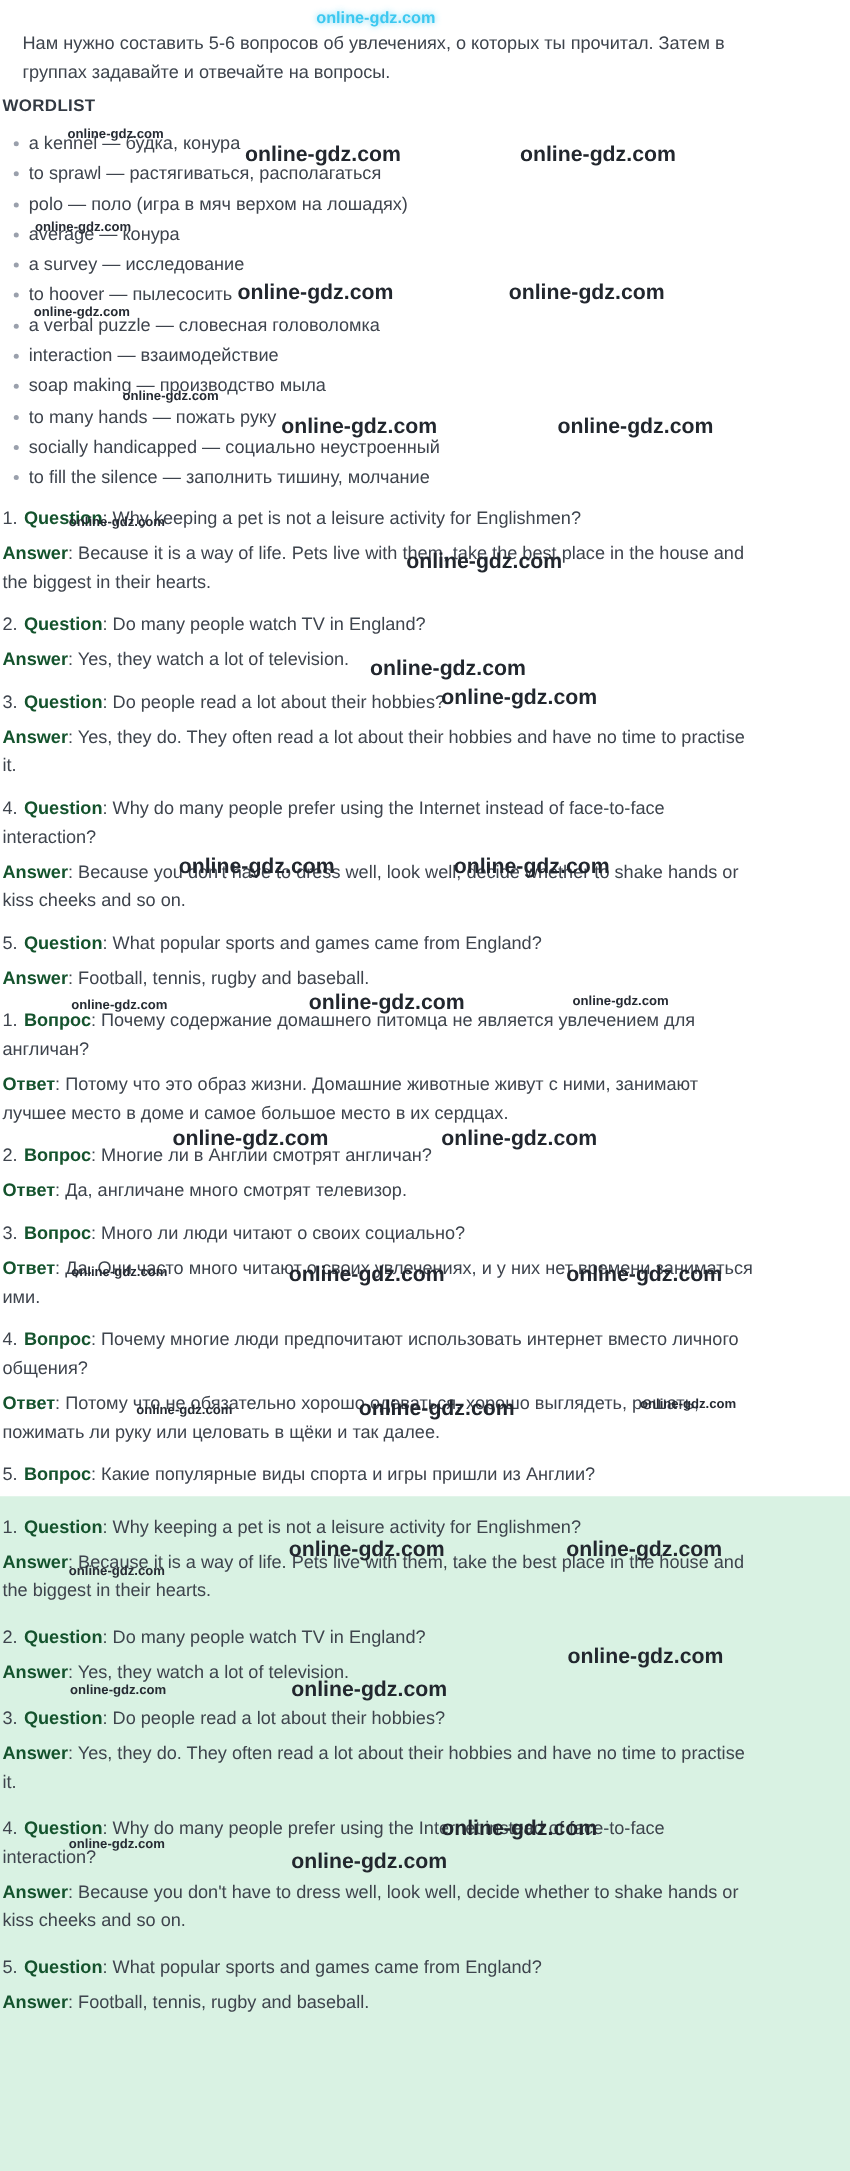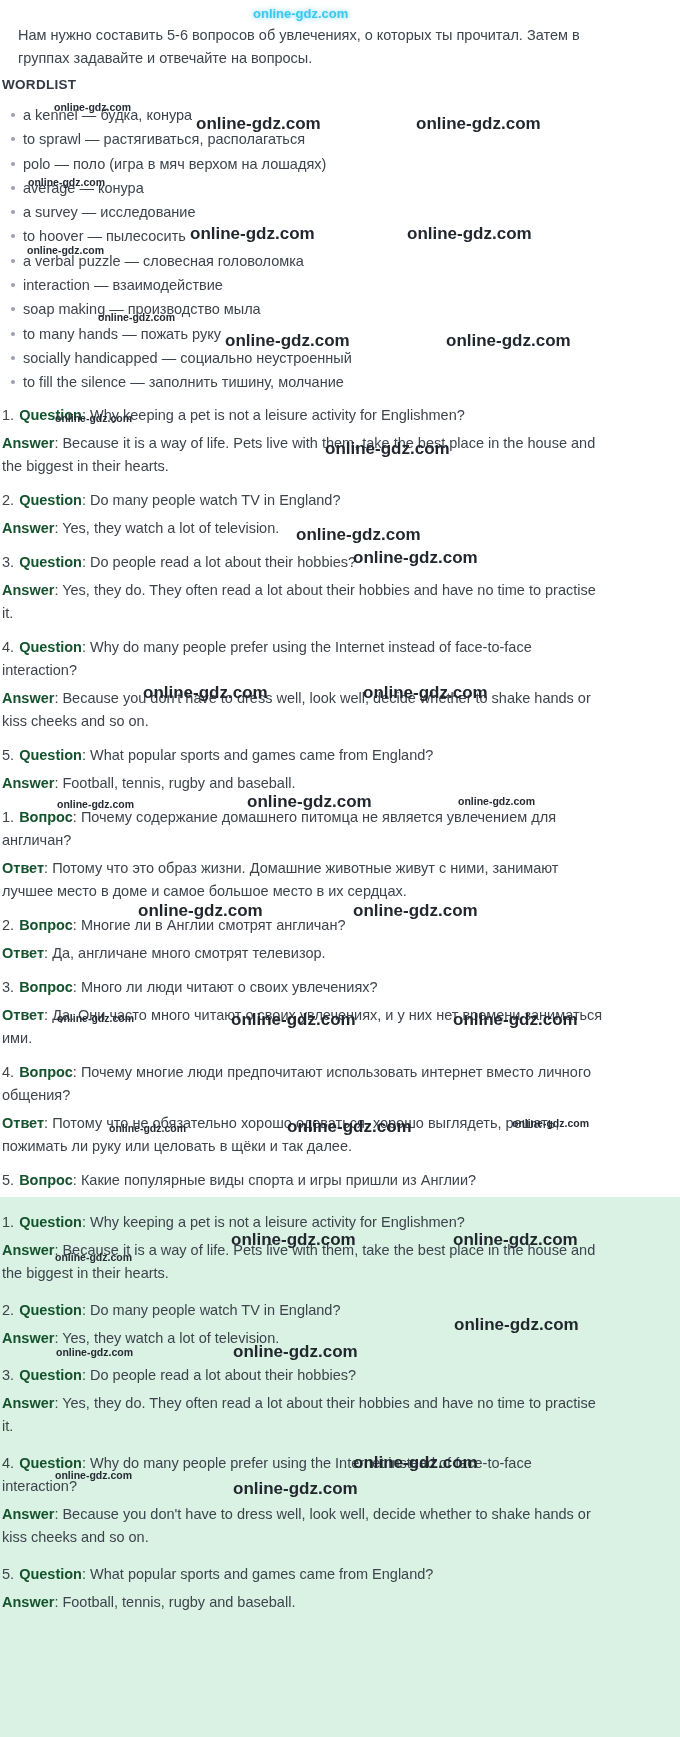--- a/index.html
+++ b/index.html
@@ -144,21 +144,21 @@
         <p class="q"><span class="num">1.</span> <b class="lbl">Вопрос</b><span>: </span><span>Почему содержание домашнего питомца не является увлечением для англичан?</span></p>
         <p class="a"><b class="lbl">Ответ</b><span>: </span><span>Потому что это образ жизни. Домашние животные живут с ними, занимают лучшее место в доме и самое большое место в их сердцах.</span></p>
       </div>
 
       <div class="qa-item">
         <p class="q"><span class="num">2.</span> <b class="lbl">Вопрос</b><span>: </span><span>Многие ли в Англии смотрят англичан?</span></p>
         <p class="a"><b class="lbl">Ответ</b><span>: </span><span>Да, англичане много смотрят телевизор.</span></p>
       </div>
 
       <div class="qa-item">
-        <p class="q"><span class="num">3.</span> <b class="lbl">Вопрос</b><span>: </span><span>Много ли люди читают о своих увлечениях?</span></p>
+        <p class="q"><span class="num">3.</span> <b class="lbl">Вопрос</b><span>: </span><span>Много ли люди читают о своих социально?</span></p>
         <p class="a"><b class="lbl">Ответ</b><span>: </span><span>Да. Они часто много читают о своих увлечениях, и у них нет времени заниматься ими.</span></p>
       </div>
 
       <div class="qa-item">
         <p class="q"><span class="num">4.</span> <b class="lbl">Вопрос</b><span>: </span><span>Почему многие люди предпочитают использовать интернет вместо личного общения?</span></p>
         <p class="a"><b class="lbl">Ответ</b><span>: </span><span>Потому что не обязательно хорошо одеваться, хорошо выглядеть, решать, пожимать ли руку или целовать в щёки и так далее.</span></p>
       </div>
 
       <div class="qa-item">
         <p class="q"><span class="num">5.</span> <b class="lbl">Вопрос</b><span>: </span><span>Какие популярные виды спорта и игры пришли из Англии?</span></p>

